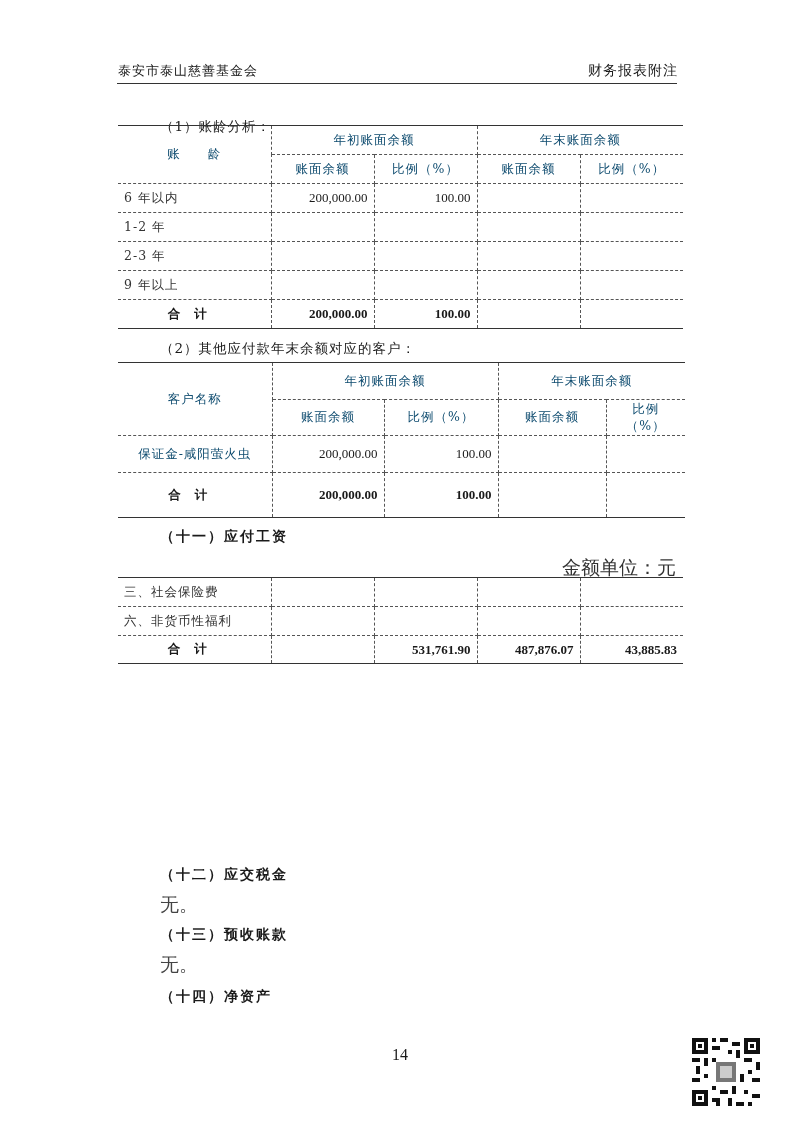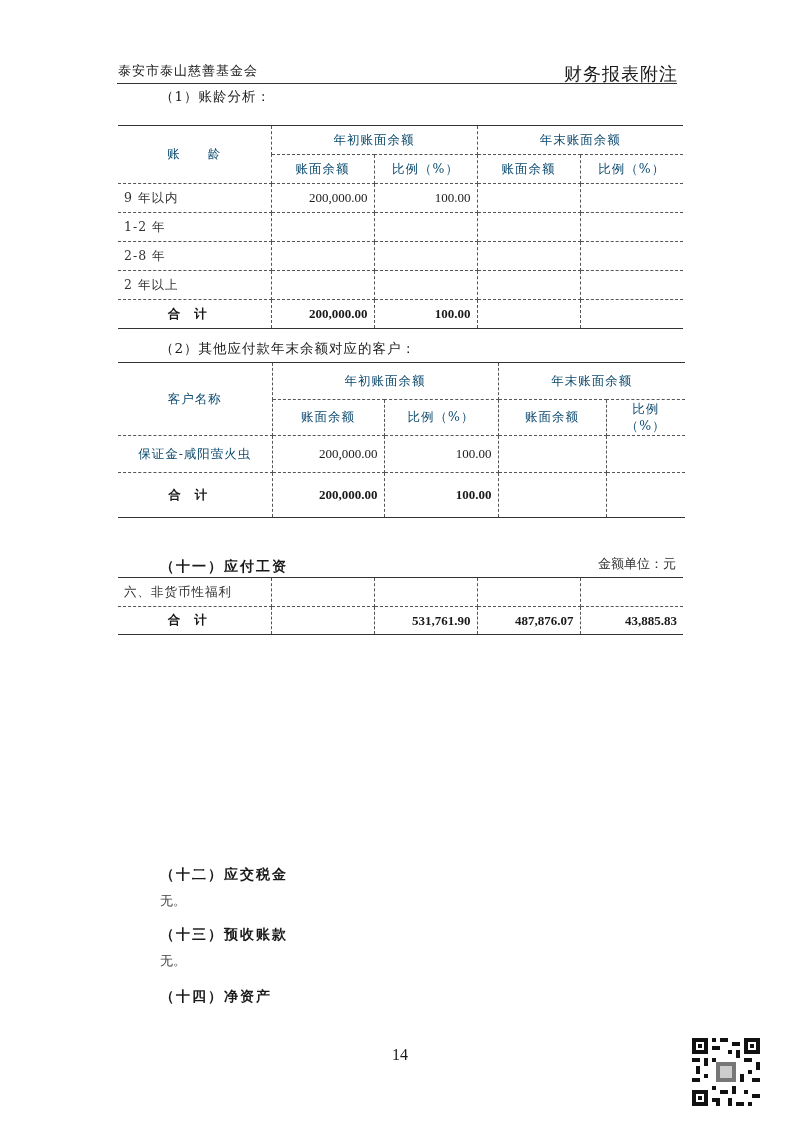--- a/index.html
+++ b/index.html
@@ -1,24 +1,24 @@
 <!DOCTYPE html>
 <html><head>
 <meta charset="utf-8">
 <style>
   html, body { margin: 0; padding: 0; background: #ffffff; }
   body { width: 794px; height: 1123px; position: relative; overflow: hidden;
          font-family: "DejaVu Serif", "Liberation Serif", serif; color: #1a1a1a; }
   .abs { position: absolute; }
   .hdr-left { left: 118px; top: 62px; font-size: 13px; letter-spacing: 1px; }
-  .hdr-right { right: 116px; top: 62px; font-size: 18px; letter-spacing: 1px; }
+  .hdr-right { right: 116px; top: 62px; font-size: 14px; letter-spacing: 1px; }
   .hdr-rule { left: 117px; top: 83px; width: 560px; height: 0; border-top: 1.5px solid #333; }
   .sub { font-size: 13.5px; letter-spacing: 1px; }
   .sec { font-size: 14px; font-weight: bold; letter-spacing: 2px; }
-  .body-txt { font-size: 13px; }
+  .body-txt { font-size: 19px; }
   table { border-collapse: collapse; position: absolute; table-layout: fixed;
           font-size: 12.5px; }
   td { border-right: 1px dashed #555; border-bottom: 1px dashed #555; padding: 0 6px;
        overflow: hidden; }
   td:last-child { border-right: none; }
   tr:first-child td { border-top: 1.6px solid #333; }
   tr.last td { border-bottom: 1.6px solid #333; }
   .c { text-align: center; color: #0c4a6e; letter-spacing: 1px; }
   .r { text-align: right; font-family: "Liberation Serif", serif; font-size: 13px; }
   .l { text-align: left; color: #333; letter-spacing: 1px; }
@@ -27,21 +27,21 @@
   .num { font-family: "Liberation Serif", serif; }
   .qr { left: 692px; top: 1038px; width: 68px; height: 68px; }
 </style>
 </head>
 <body>
 
 <div class="abs hdr-left">泰安市泰山慈善基金会</div>
 <div class="abs hdr-right">财务报表附注</div>
 <div class="abs hdr-rule"></div>
 
-<div class="abs sub" style="left:160px; top:88px;">（1）账龄分析：</div>
+<div class="abs sub" style="left:160px; top:118px;">（1）账龄分析：</div>
 <table style="left:118px; top:125px; width:565px;">
   <colgroup>
       <col style="width:153px">
       <col style="width:103px">
       <col style="width:103px">
       <col style="width:103px">
       <col style="width:103px">
     </colgroup>
   <tbody>
       <tr style="height:29px">
@@ -49,42 +49,42 @@
     <td colspan="2" class="c">年初账面余额</td>
     <td colspan="2" class="c">年末账面余额</td>
   </tr>
   <tr style="height:29px">
     <td class="c">账面余额</td>
     <td class="c">比例（%）</td>
     <td class="c">账面余额</td>
     <td class="c">比例（%）</td>
   </tr>
   <tr style="height:29px">
-    <td class="l">9 年以内</td>
+    <td class="l">6 年以内</td>
     <td class="r">200,000.00</td>
     <td class="r">100.00</td>
     <td class="r"></td>
     <td class="r"></td>
   </tr>
   <tr style="height:29px">
     <td class="l">1-2 年</td>
     <td class="r"></td>
     <td class="r"></td>
     <td class="r"></td>
     <td class="r"></td>
   </tr>
   <tr style="height:29px">
-    <td class="l">2-8 年</td>
-    <td class="r"></td>
-    <td class="r"></td>
-    <td class="r"></td>
-    <td class="r"></td>
-  </tr>
-  <tr style="height:29px">
-    <td class="l">2 年以上</td>
+    <td class="l">2-3 年</td>
+    <td class="r"></td>
+    <td class="r"></td>
+    <td class="r"></td>
+    <td class="r"></td>
+  </tr>
+  <tr style="height:29px">
+    <td class="l">9 年以上</td>
     <td class="r"></td>
     <td class="r"></td>
     <td class="r"></td>
     <td class="r"></td>
   </tr>
   <tr class="last" style="height:29px">
     <td class="tot">合计</td>
     <td class="r b">200,000.00</td>
     <td class="r b">100.00</td>
     <td class="r b"></td>
@@ -124,31 +124,38 @@
   <tr class="last" style="height:45px">
     <td class="tot">合计</td>
     <td class="r b">200,000.00</td>
     <td class="r b">100.00</td>
     <td class="r b"></td>
     <td class="r b"></td>
   </tr>
 </tbody>
   </table>
 
-<div class="abs sec" style="left:160px; top:558px;text-align:center;">（十一）应付工资</div>
+<div class="abs sec" style="left:160px; top:528px;text-align:center;">（十一）应付工资</div>
 <div class="abs body-txt" style="right:118px; top:555px; color:#333;">金额单位：元</div>
 <table style="left:118px; top:577px; width:565px;">
   <colgroup>
       <col style="width:153px">
       <col style="width:103px">
       <col style="width:103px">
       <col style="width:103px">
       <col style="width:103px">
     </colgroup>
   <tbody>
+  <tr style="height:29px">
+    <td class="l">三、社会保险费</td>
+    <td class="r"></td>
+    <td class="r"></td>
+    <td class="r"></td>
+    <td class="r"></td>
+  </tr>
   <tr style="height:29px">
     <td class="l">六、非货币性福利</td>
     <td class="r"></td>
     <td class="r"></td>
     <td class="r"></td>
     <td class="r"></td>
   </tr>
   <tr class="last" style="height:28px">
     <td class="tot">合计</td>
     <td class="r b"></td>

